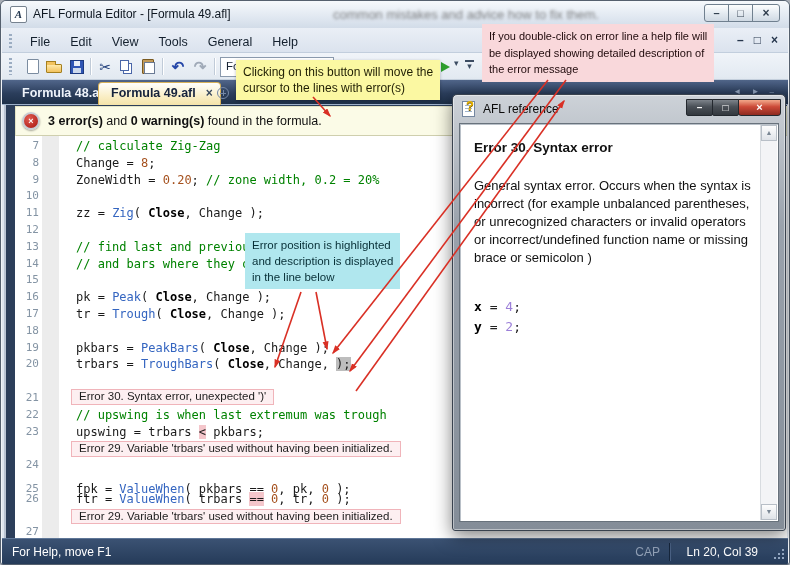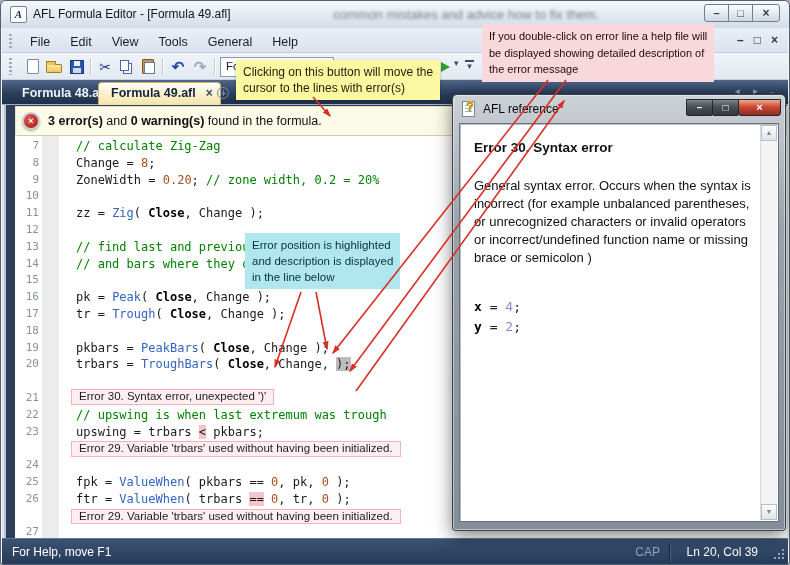--- a/index.html
+++ b/index.html
@@ -312,21 +312,21 @@
           <span class="lnum">23</span>
           <span class="lcode"><span class="tp">upswing = trbars </span><span class="thp">&lt;</span><span class="tp"> pkbars;</span></span>
         </div>
         <div class="crow" style="top: 304.4px;">
           <span class="errbox">Error 29. Variable 'trbars' used without having been initialized.</span>
         </div>
         <div class="crow" style="top: 321.2px;">
           <span class="lnum">24</span>
           <span class="lcode"></span>
         </div>
-        <div class="crow" style="top: 338px; text-decoration: underline;">
+        <div class="crow" style="top: 345px; text-decoration: underline;">
           <span class="lnum">25</span>
           <span class="lcode"><span class="tp">fpk = </span><span class="tf">ValueWhen</span><span class="tp">( pkbars == </span><span class="tn">0</span><span class="tp">, pk, </span><span class="tn">0</span><span class="tp"> );</span></span>
         </div>
         <div class="crow" style="top: 354.8px;">
           <span class="lnum">26</span>
           <span class="lcode"><span class="tp">ftr = </span><span class="tf">ValueWhen</span><span class="tp">( trbars </span><span class="thp">==</span><span class="tp"> </span><span class="tn">0</span><span class="tp">, tr, </span><span class="tn">0</span><span class="tp"> );</span></span>
         </div>
         <div class="crow" style="top: 371.6px;">
           <span class="errbox">Error 29. Variable 'trbars' used without having been initialized.</span>
         </div>

